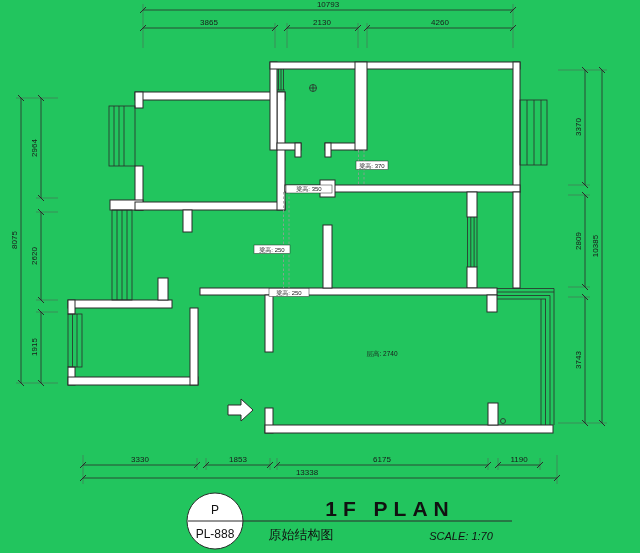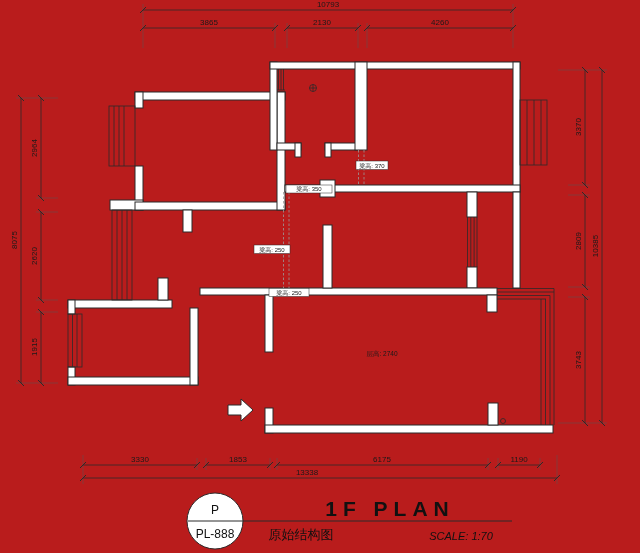--- a/index.html
+++ b/index.html
@@ -1,16 +1,16 @@
 <!DOCTYPE html>
 <html><head>
 <meta charset="utf-8">
 <style>
   html,body{margin:0;padding:0;background:#fff;}
-  #stage{position:relative;width:640px;height:553px;background:#b91c1c;overflow:hidden;
+  #stage{position:relative;width:640px;height:553px;background:#22c55e;overflow:hidden;
          font-family:"Liberation Sans",sans-serif;}
   svg{display:block;}
   .wall{fill:#ffffff;stroke:#2b2b2b;stroke-width:1;}
   .wline{stroke:#2b2b2b;stroke-width:0.8;fill:none;}
   .dimline{stroke:#2b2b2b;stroke-width:0.8;fill:none;}
   .extline{stroke:#555;stroke-width:0.5;fill:none;}
   .beam{stroke:#9a9a9a;stroke-width:0.8;fill:none;stroke-dasharray:2.5 2;}
   .dimtxt{font-size:8px;fill:#1a1a1a;}
   .lbl{font-size:6px;fill:#1a1a1a;}
   .lblbox{fill:#ffffff;stroke:#2b2b2b;stroke-width:0.5;}

